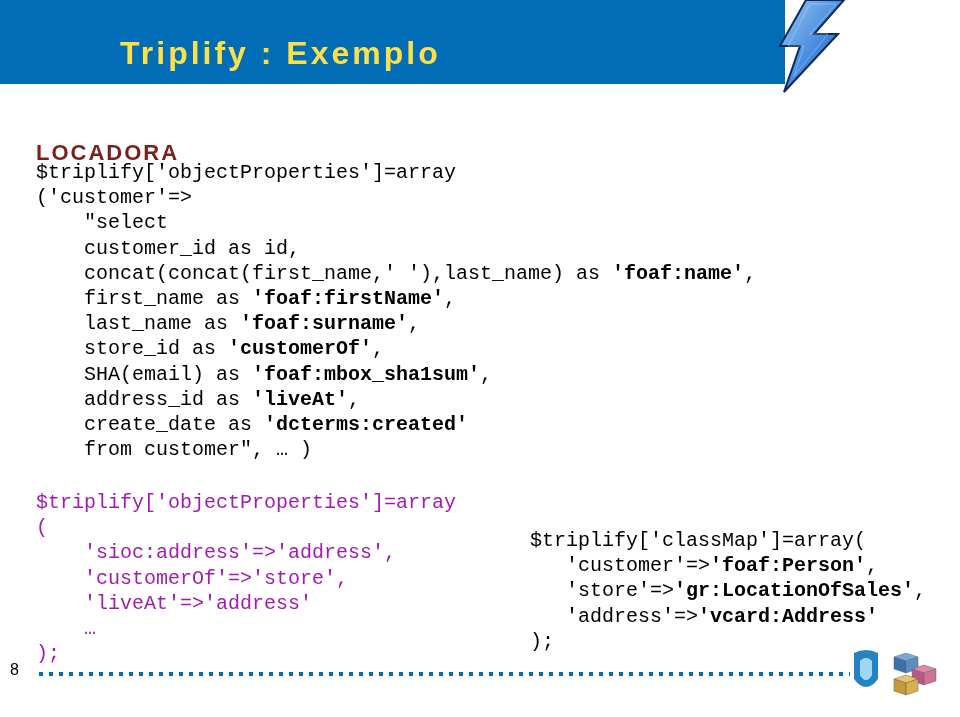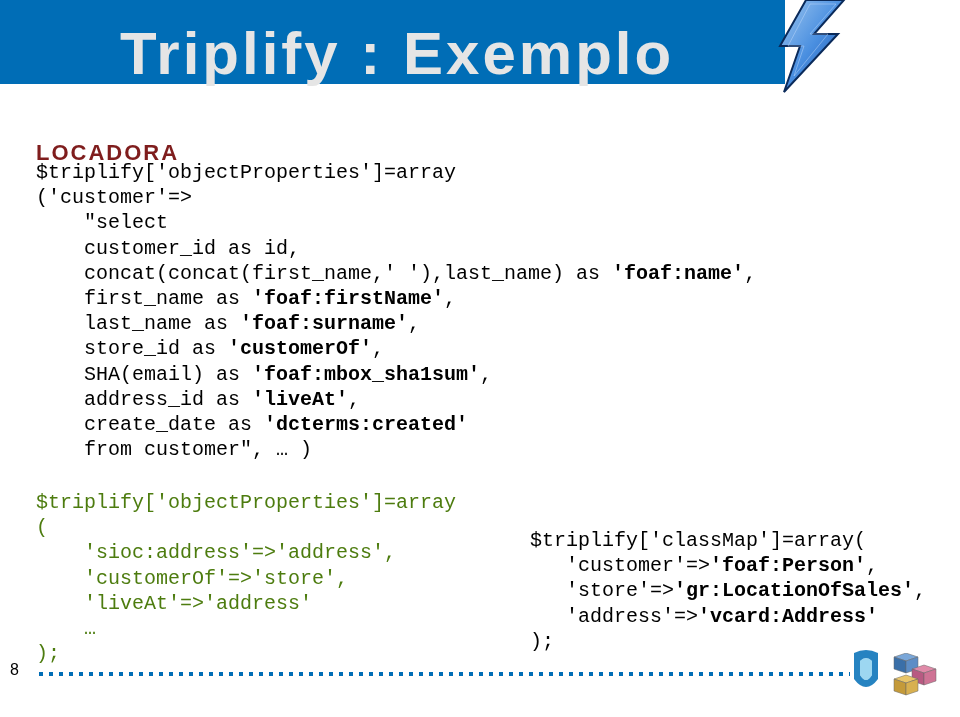--- a/index.html
+++ b/index.html
@@ -18,22 +18,22 @@
     width: 785px;
     height: 84px;
     background: #006db6;
     display: flex;
     align-items: center;
     padding-left: 120px;
   }
   .title-text {
     font-family: "Trebuchet MS", Arial, sans-serif;
     font-weight: bold;
-    font-size: 60px;
-    color: #e5e5e5;
+    font-size: 32px;
+    color: #fde047;
     letter-spacing: 3px;
     margin-top: 23px;
   }
   .bolt-icon {
     position: absolute;
     top: -6px;
     left: 766px;
     width: 90px;
     height: 100px;
   }
@@ -58,21 +58,21 @@
     color: #000000;
     white-space: pre;
   }
   .code-left {
     position: absolute;
     top: 490px;
     left: 36px;
     font-family: "Courier New", monospace;
     font-size: 20px;
     line-height: 1.26;
-    color: #4d7c0f;
+    color: #a21caf;
     white-space: pre;
   }
   .code-right {
     position: absolute;
     top: 490px;
     left: 530px;
     font-family: "Courier New", monospace;
     font-size: 20px;
     line-height: 1.26;
     color: #000000;

